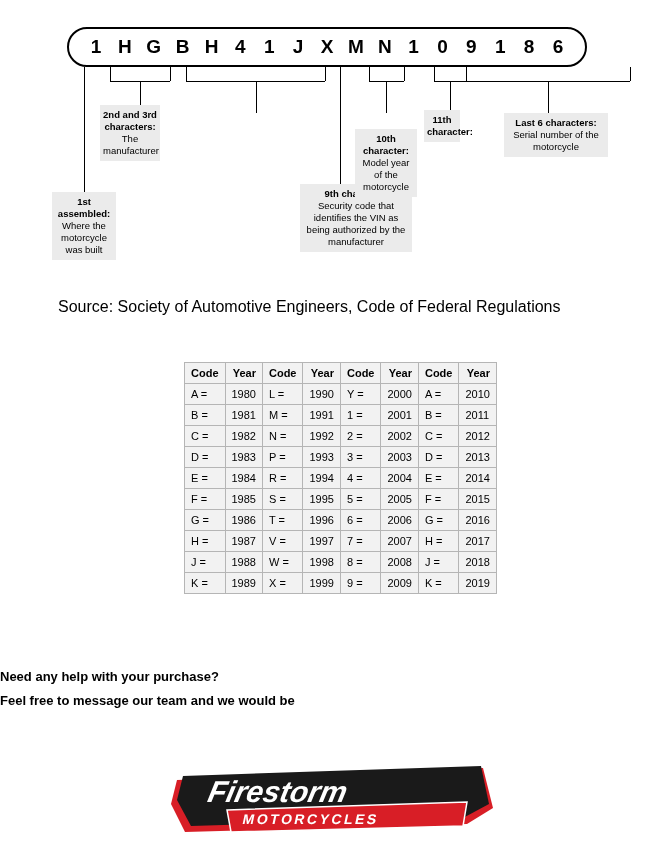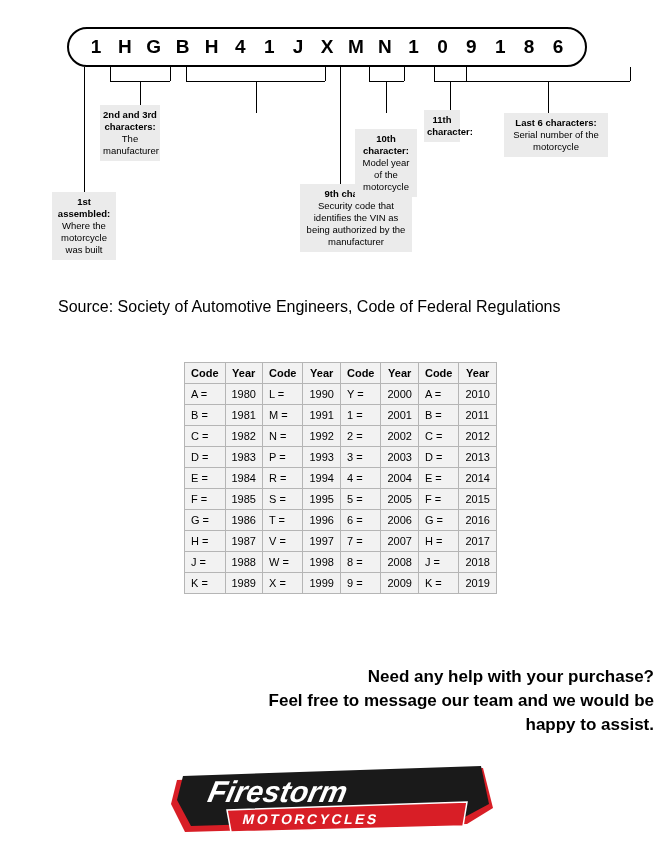--- a/index.html
+++ b/index.html
@@ -96,33 +96,33 @@
     padding: 4px 6px;
     height: 18px;
     box-sizing: border-box;
     background: #f2f2f2;
     font-weight: normal;
     text-align: left;
     white-space: nowrap;
   }
   #code-table th {
     font-weight: bold;
-    text-align: center;
+    text-align: right;
   }
   #code-table td.code-col { width: 38px; }
   #code-table td.year-col { width: 33px; margin-left: 48px; }
 
   
   #help-text {
     position: absolute;
     left: 0;
     top: 665px;
     width: 654px;
-    text-align: right;
-    font-size: 17px;
+    text-align: left;
+    font-size: 13px;
     font-weight: bold;
     line-height: 24px;
   }
 
   
   #logo {
     position: absolute;
     left: 167px;
     top: 762px;
     width: 330px;
@@ -326,21 +326,20 @@
       <td class="year-col">2009</td>
       <td class="code-col">K =</td>
       <td class="year-col">2019</td>
     </tr>
   </tbody>
 </table>
 
 <div id="help-text">
   <div>Need any help with your purchase?</div>
   <div>Feel free to message our team and we would be</div>
-  <div>happy to assist.</div>
 </div>
 
 <div id="logo">
   <svg width="330" height="78" viewBox="0 0 330 78" xmlns="http://www.w3.org/2000/svg">
 
     <path d="M10 18 L316 6 L326 46 L300 62 L18 70 L4 42 Z" fill="#d81e26"></path>
 
     <path d="M16 14 L314 4 L322 42 L296 56 L24 64 L10 38 Z" fill="#1a1a1a"></path>
 
     <g transform="skewX(-12)">

